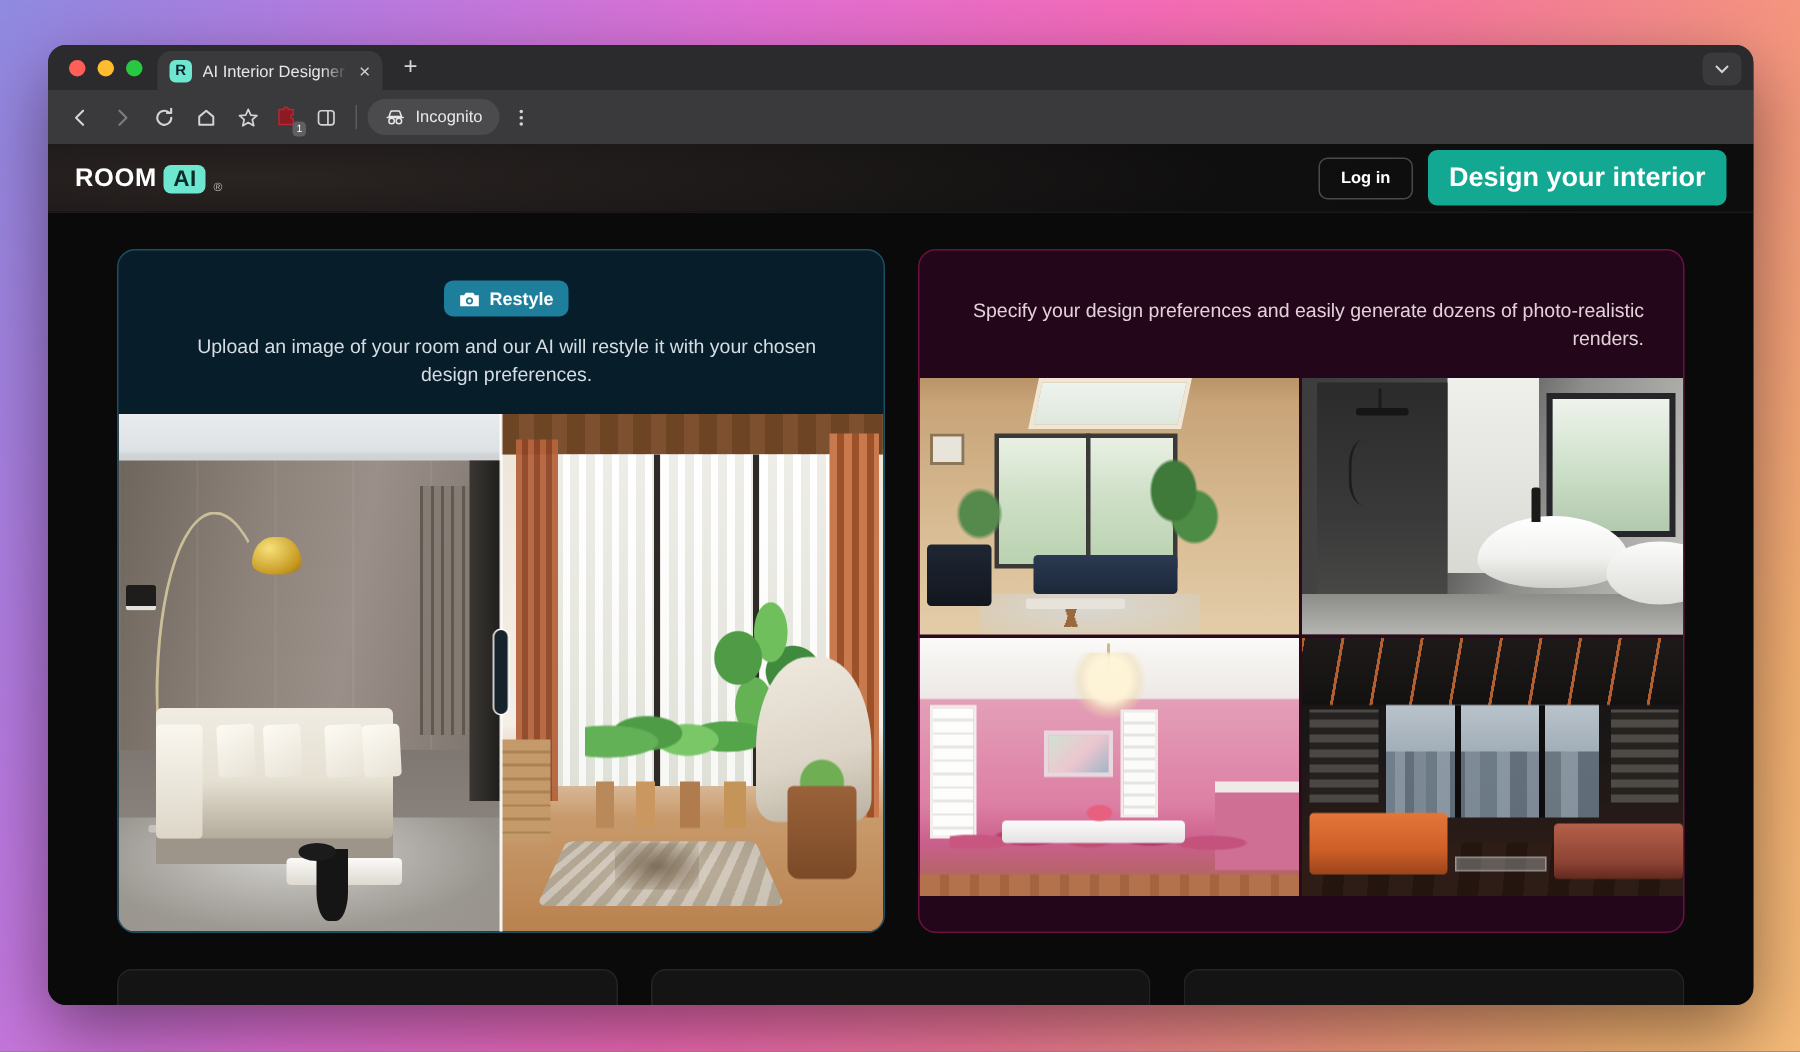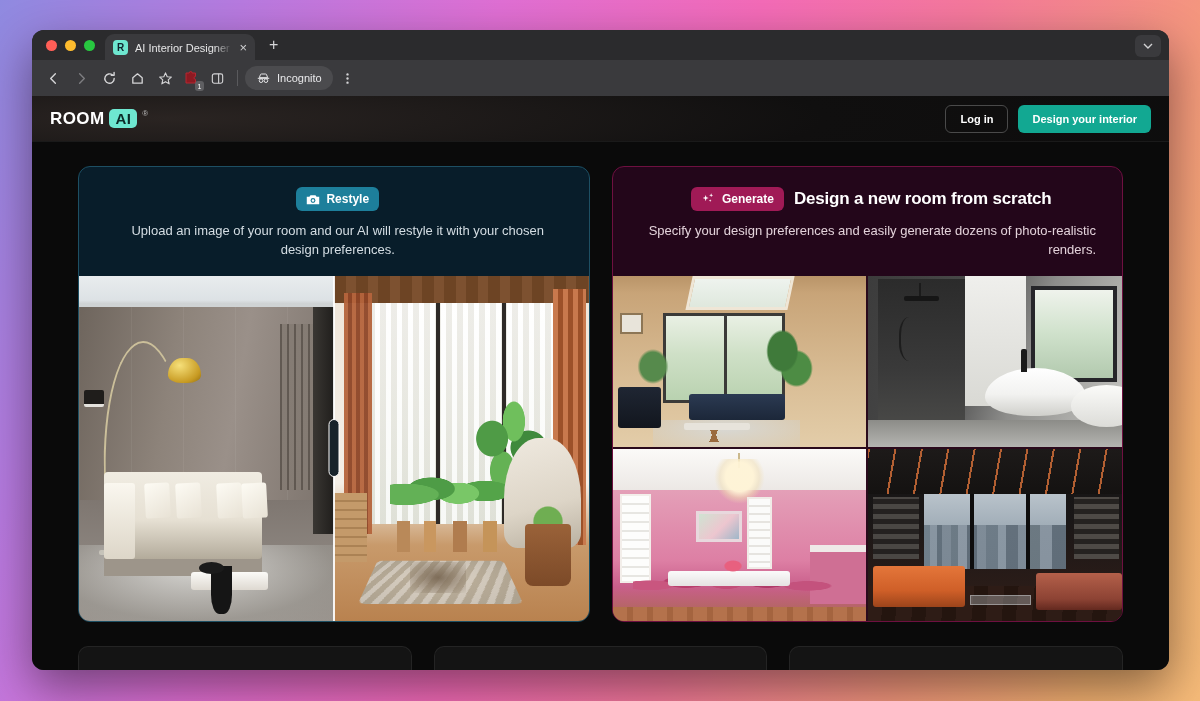--- a/index.html
+++ b/index.html
@@ -197,21 +197,21 @@
     background:
       radial-gradient(120% 300% at 12% 50%, #2a2422 0%, #100f0f 48%, #0b0b0b 100%);
     display: flex;
     align-items: center;
     justify-content: space-between;
     padding: 0 18px;
     border-bottom: 1px solid #1a1a1a;
   }
   .logo {
     display: flex;
-    align-items: flex-start;
+    align-items: flex-end;
     gap: 5px;
     font-size: 17px;
     font-weight: 800;
     letter-spacing: .4px;
     color: #ffffff;
   }
   .logo-ai {
     background: #6ee7d0;
     color: #0c2b28;
     border-radius: 5px;
@@ -231,21 +231,21 @@
     color: #ffffff;
     font-size: 11px;
     font-weight: 600;
     padding: 7px 14px;
     border-radius: 6px;
     background: transparent;
   }
   .btn-cta {
     background: #12a892;
     color: #ffffff;
-    font-size: 11px;
+    font-size: 18px;
     font-weight: 700;
     padding: 8px 14px;
     border-radius: 6px;
     border: none;
   }
 
   
   .cards-row {
     display: flex;
     gap: 22px;
@@ -916,31 +916,20 @@
               </div>
             </div>
 
             <div class="ba-divider"></div>
             <div class="ba-handle"></div>
           </div>
         </div>
 
         <div class="card generate">
           <div class="card-head">
-            <div class="card-title-row">
-              <span class="pill generate">
-                <svg width="15" height="14" viewBox="0 0 18 16">
-                  <path d="M5.6 3.2 L6.5 6.0 L9.3 6.9 L6.5 7.8 L5.6 10.6 L4.7 7.8 L1.9 6.9 L4.7 6.0 Z" fill="#ffffff"></path>
-                  <path d="M12.2 1.2 L12.8 3.0 L14.6 3.6 L12.8 4.2 L12.2 6.0 L11.6 4.2 L9.8 3.6 L11.6 3.0 Z" fill="#ffffff"></path>
-                  <path d="M11.0 8.4 L11.4 9.6 L12.6 10.0 L11.4 10.4 L11.0 11.6 L10.6 10.4 L9.4 10.0 L10.6 9.6 Z" fill="#ffffff"></path>
-                </svg>
-                <span>Generate</span>
-              </span>
-              <span class="card-title">Design a new room from scratch</span>
-            </div>
             <div class="card-sub">Specify your design preferences and easily generate dozens of photo-realistic renders.</div>
           </div>
 
           <div class="card-media">
             <div class="gen-grid">
 
               <div class="gtile t1">
                 <div class="t1-sky"></div>
                 <div class="t1-win"></div>
                 <div class="t1-winbar"></div>

